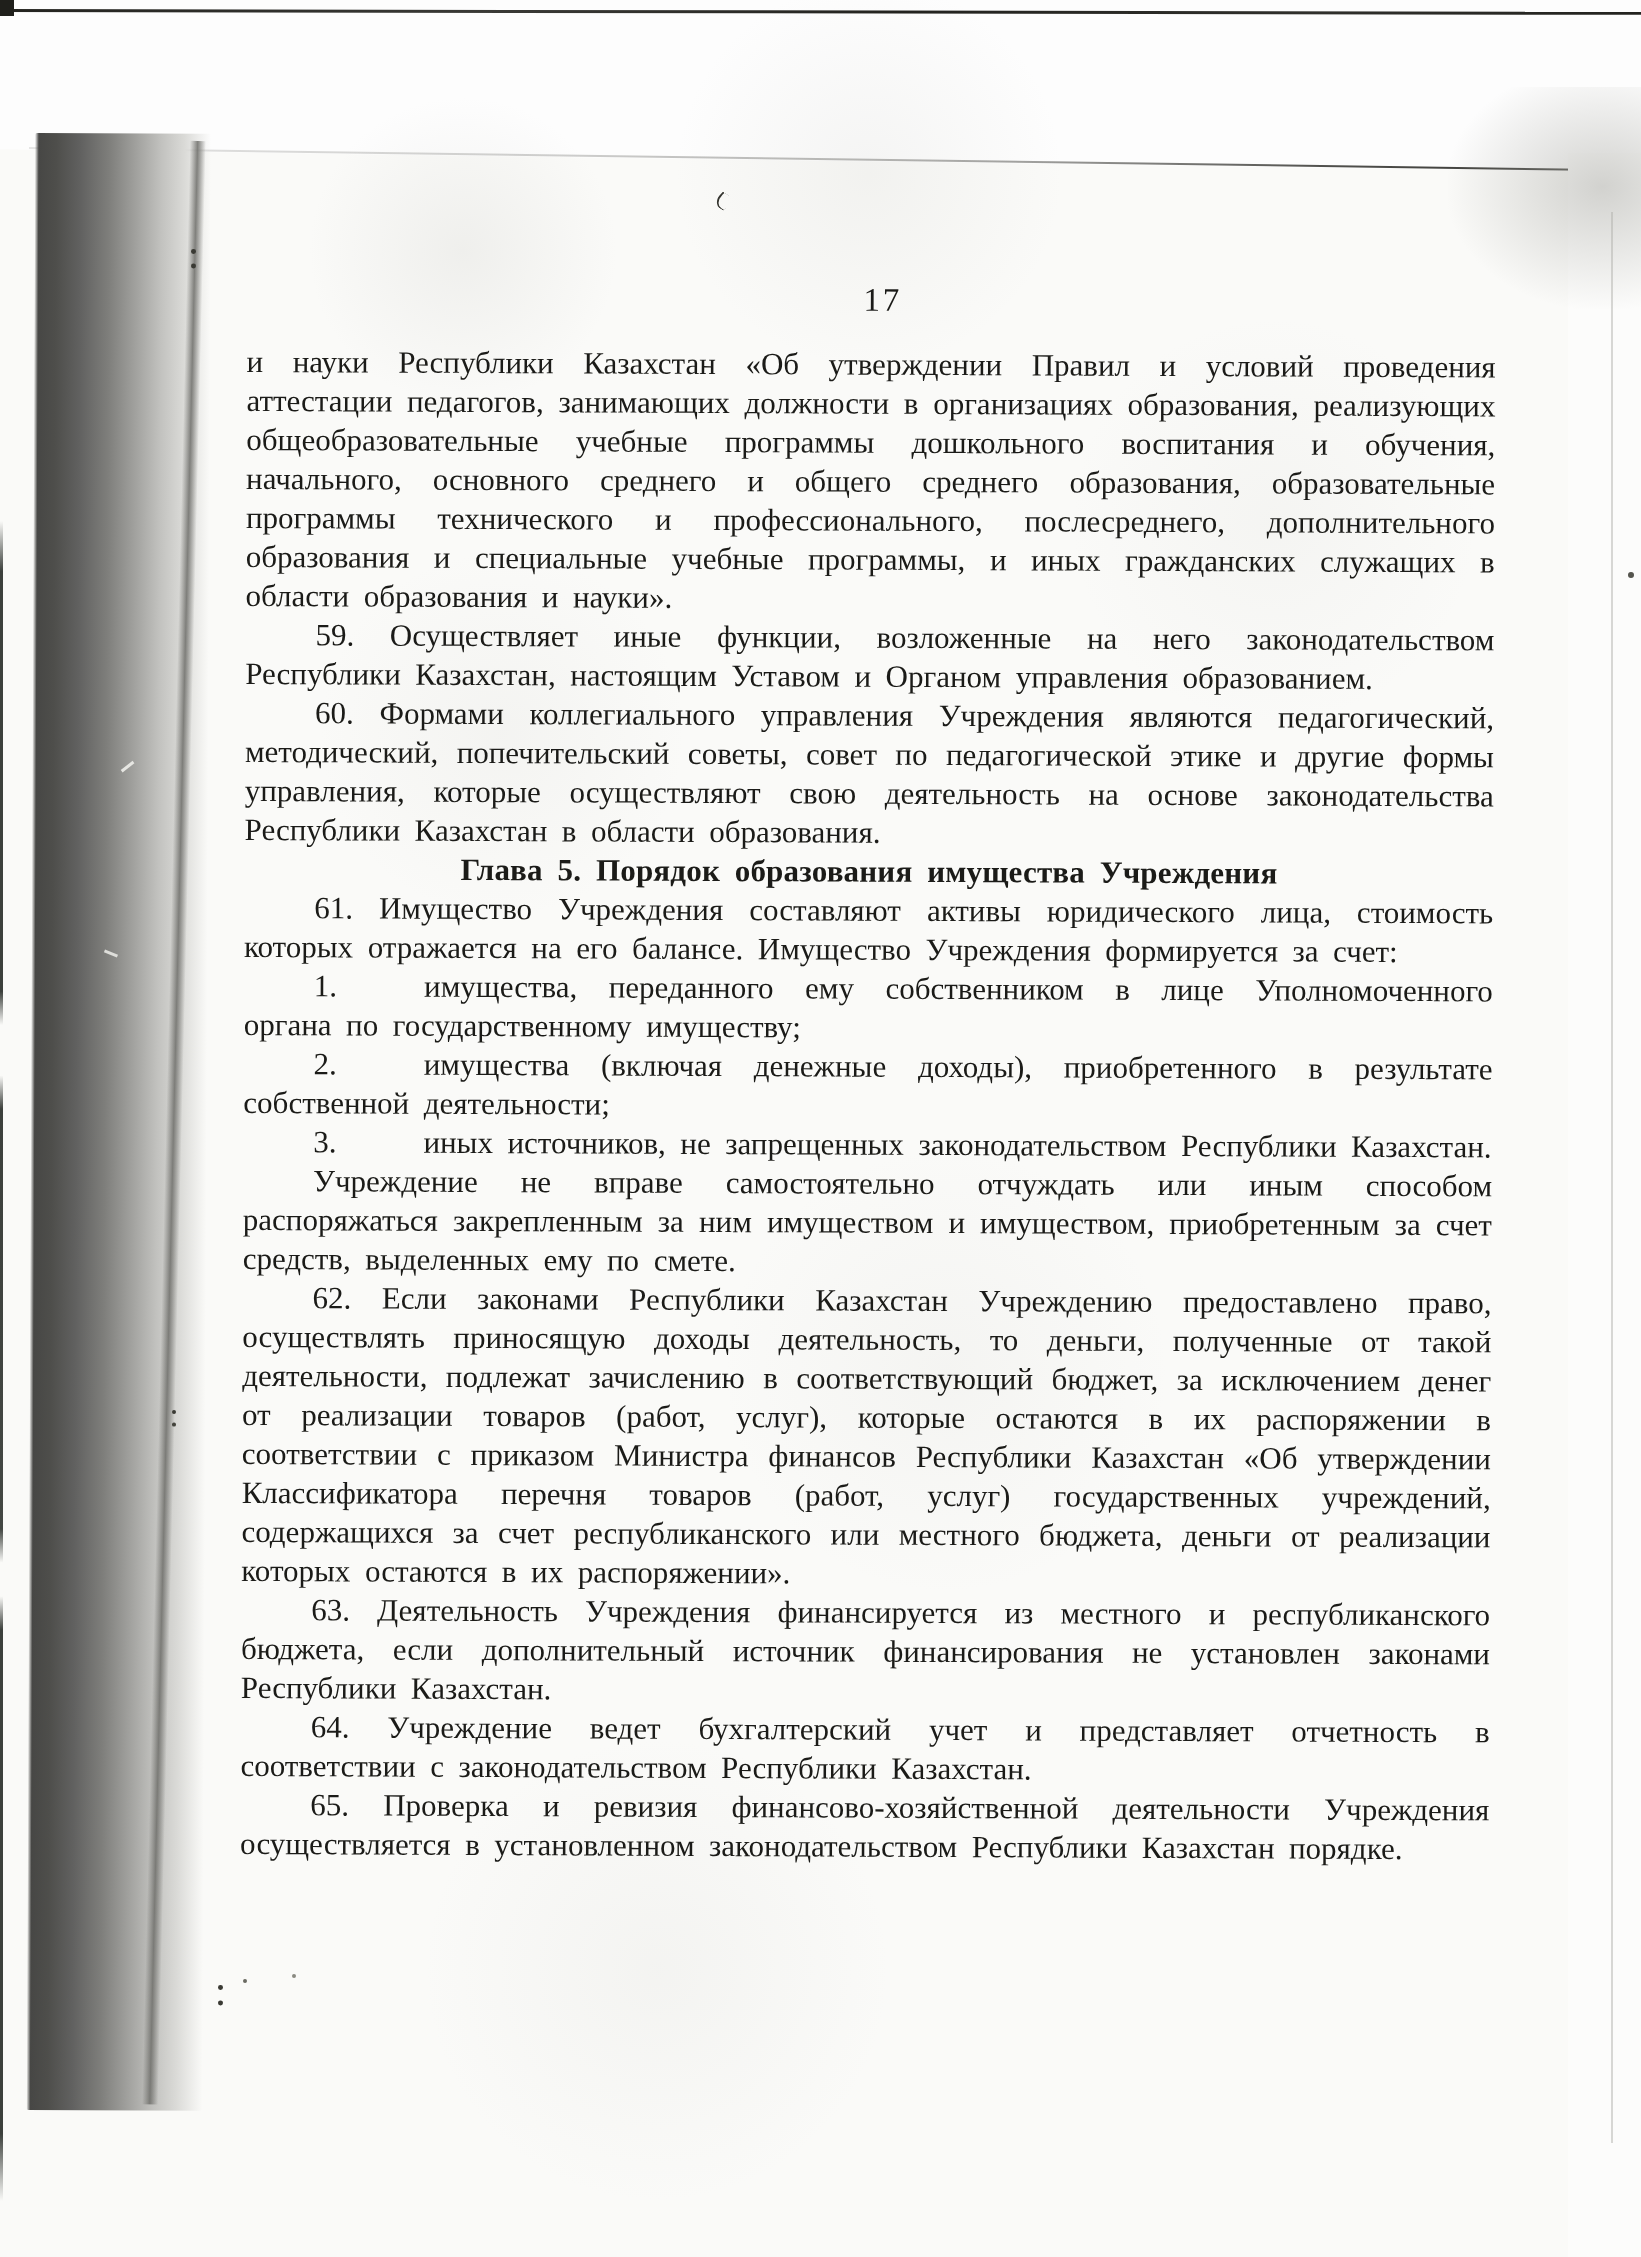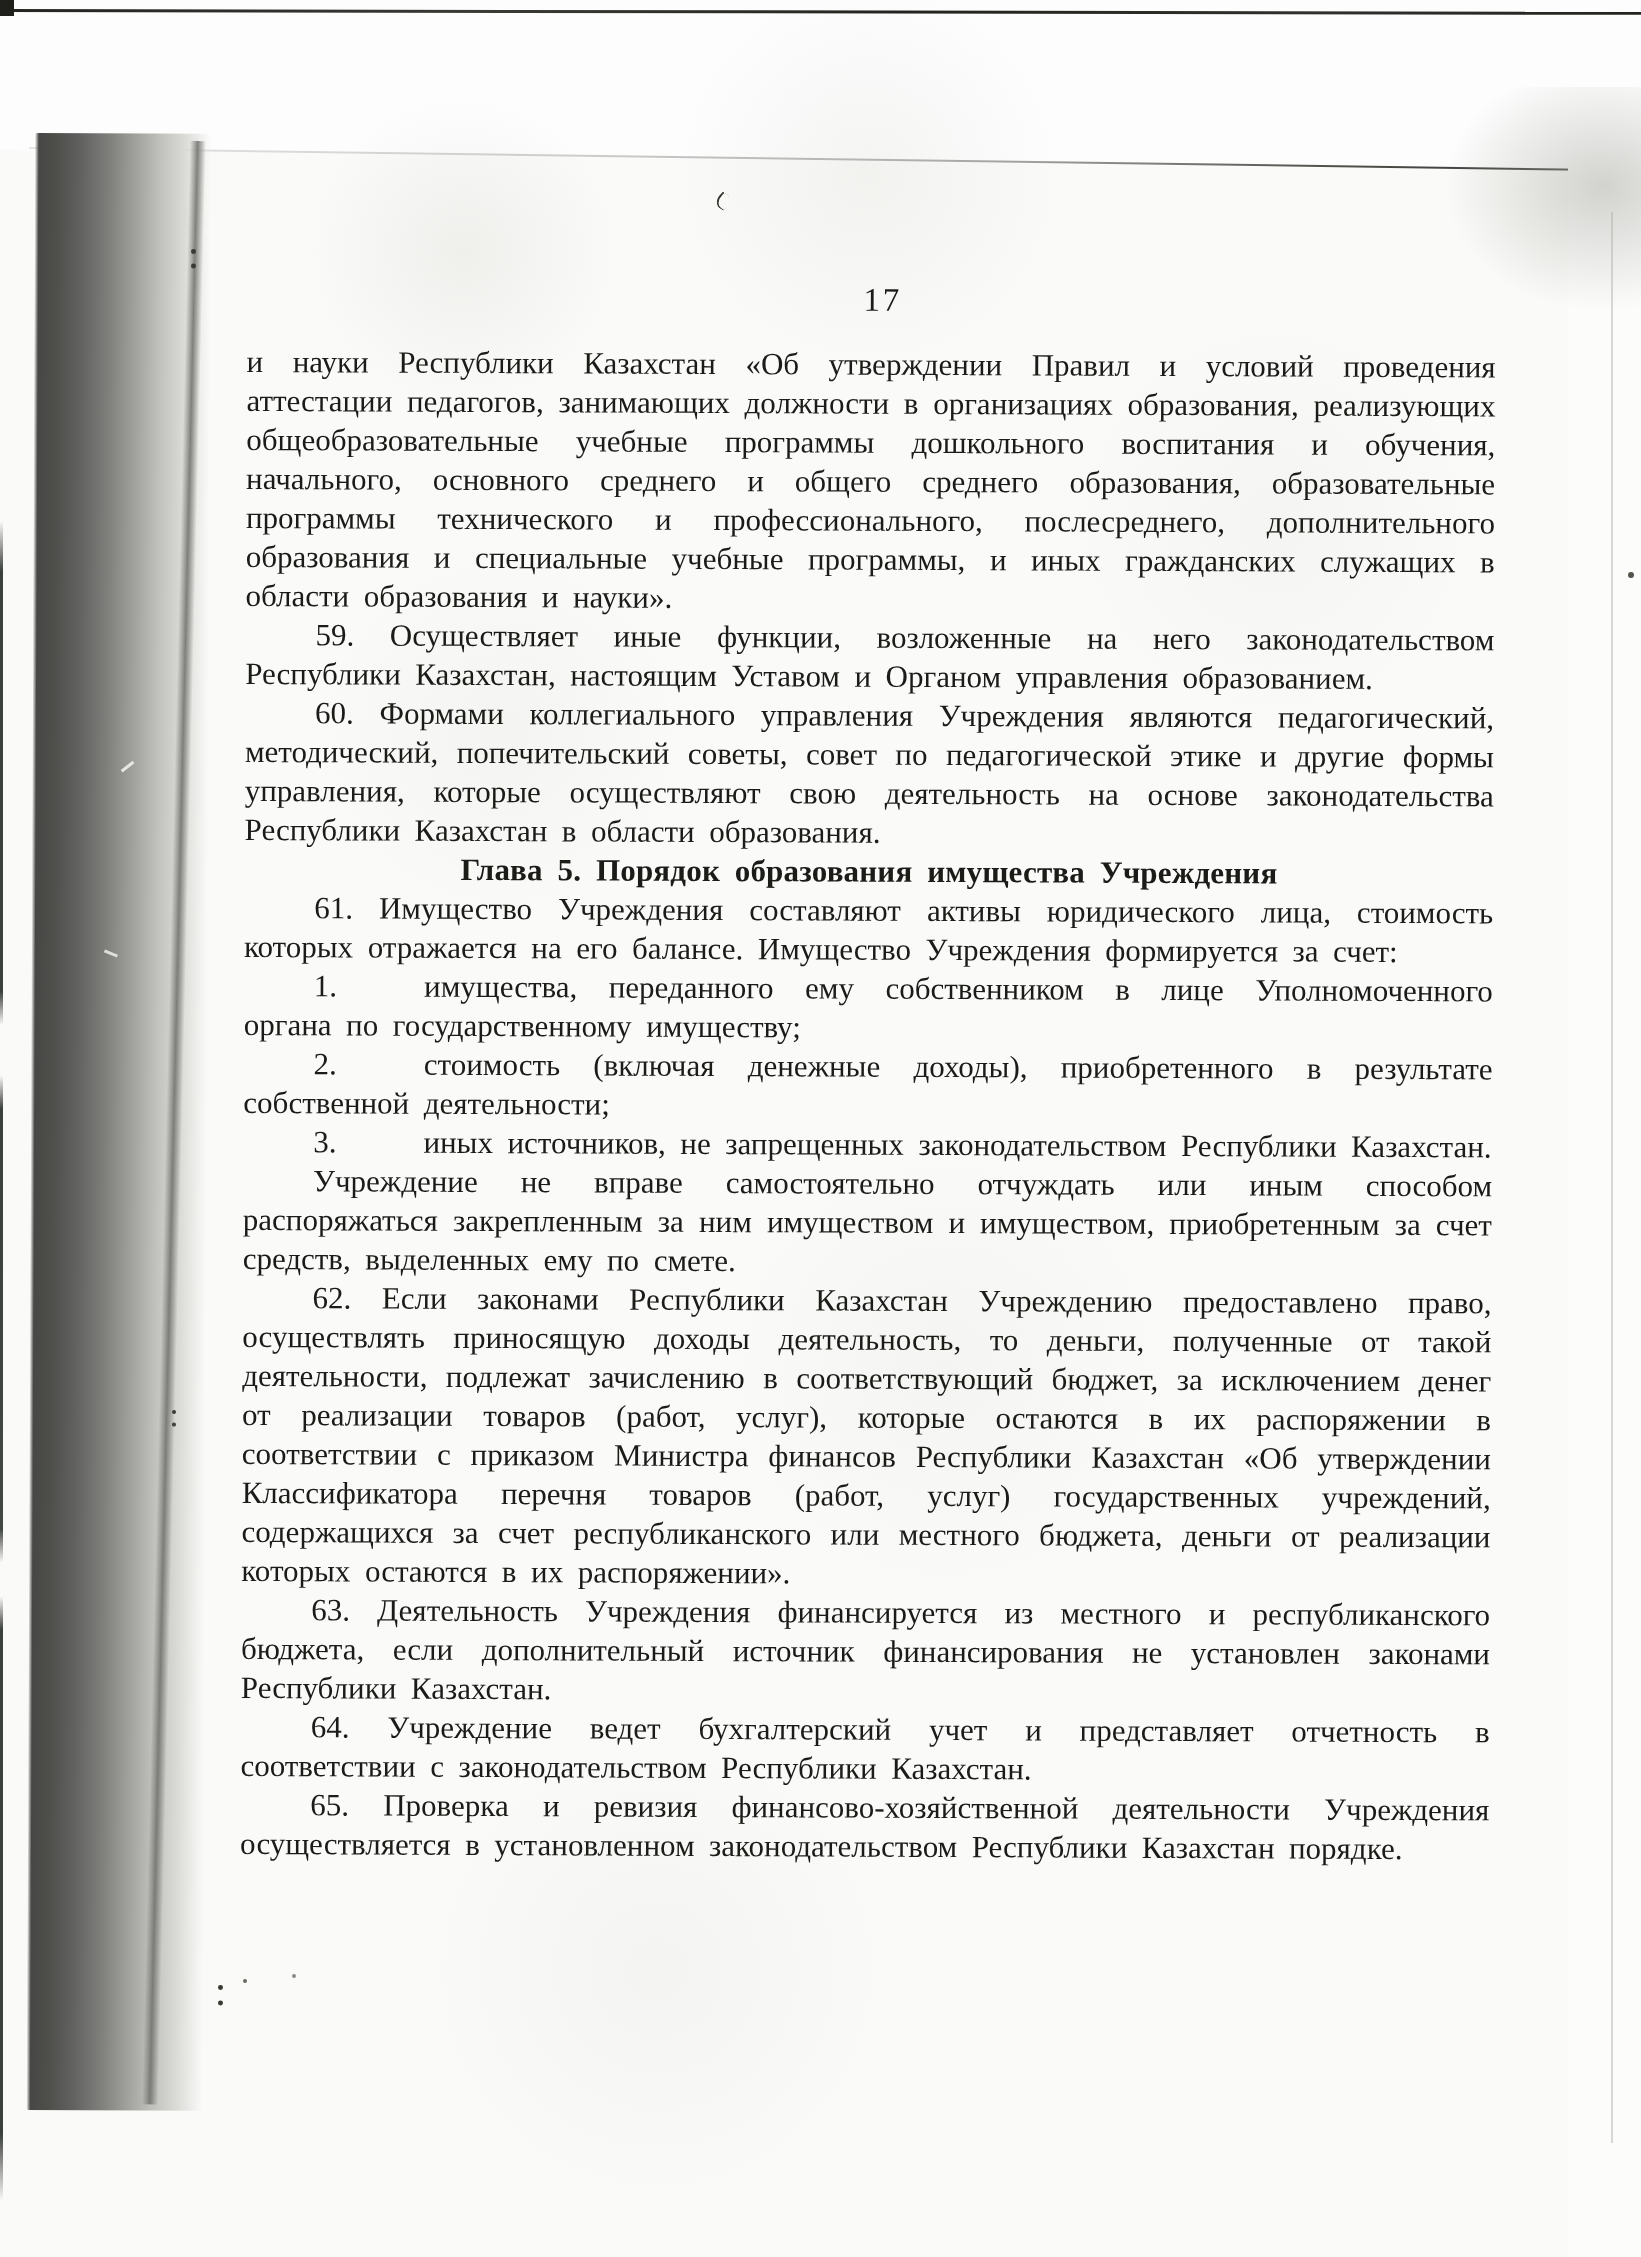--- a/index.html
+++ b/index.html
@@ -120,21 +120,21 @@
 
     <p class="para no-indent">и науки Республики Казахстан «Об утверждении Правил и условий проведения аттестации педагогов, занимающих должности в организациях образования, реализующих общеобразовательные учебные программы дошкольного воспитания и обучения, начального, основного среднего и общего среднего образования, образовательные программы технического и профессионального, послесреднего, дополнительного образования и специальные учебные программы, и иных гражданских служащих в области образования и науки».</p>
     <p class="para">59. Осуществляет иные функции, возложенные на него законодательством Республики Казахстан, настоящим Уставом и Органом управления образованием.</p>
     <p class="para">60. Формами коллегиального управления Учреждения являются педагогический, методический, попечительский советы, совет по педагогической этике и другие формы управления, которые осуществляют свою деятельность на основе законодательства Республики Казахстан в области образования.</p>
 
     <p class="heading">Глава 5. Порядок образования имущества Учреждения</p>
 
     <p class="para">61. Имущество Учреждения составляют активы юридического лица, стоимость которых отражается на его балансе. Имущество Учреждения формируется за счет:</p>
 
     <p class="para"><span>1.</span><span class="li-gap"></span><span>имущества, переданного ему собственником в лице Уполномоченного органа по государственному имуществу;</span></p>
-    <p class="para"><span>2.</span><span class="li-gap"></span><span>стоимость (включая денежные доходы), приобретенного в результате собственной деятельности;</span></p>
+    <p class="para"><span>2.</span><span class="li-gap"></span><span>имущества (включая денежные доходы), приобретенного в результате собственной деятельности;</span></p>
     <p class="para"><span>3.</span><span class="li-gap"></span><span>иных источников, не запрещенных законодательством Республики Казахстан.</span></p>
 
     <p class="para">Учреждение не вправе самостоятельно отчуждать или иным способом распоряжаться закрепленным за ним имуществом и имуществом, приобретенным за счет средств, выделенных ему по смете.</p>
     <p class="para">62. Если законами Республики Казахстан Учреждению предоставлено право, осуществлять приносящую доходы деятельность, то деньги, полученные от такой деятельности, подлежат зачислению в соответствующий бюджет, за исключением денег от реализации товаров (работ, услуг), которые остаются в их распоряжении в соответствии с приказом Министра финансов Республики Казахстан «Об утверждении Классификатора перечня товаров (работ, услуг) государственных учреждений, содержащихся за счет республиканского или местного бюджета, деньги от реализации которых остаются в их распоряжении».</p>
     <p class="para">63. Деятельность Учреждения финансируется из местного и республиканского бюджета, если дополнительный источник финансирования не установлен законами Республики Казахстан.</p>
     <p class="para">64. Учреждение ведет бухгалтерский учет и представляет отчетность в соответствии с законодательством Республики Казахстан.</p>
     <p class="para">65. Проверка и ревизия финансово-хозяйственной деятельности Учреждения осуществляется в установленном законодательством Республики Казахстан порядке.</p>
   </div>
 
   <div class="dotmark colon-top"></div>

